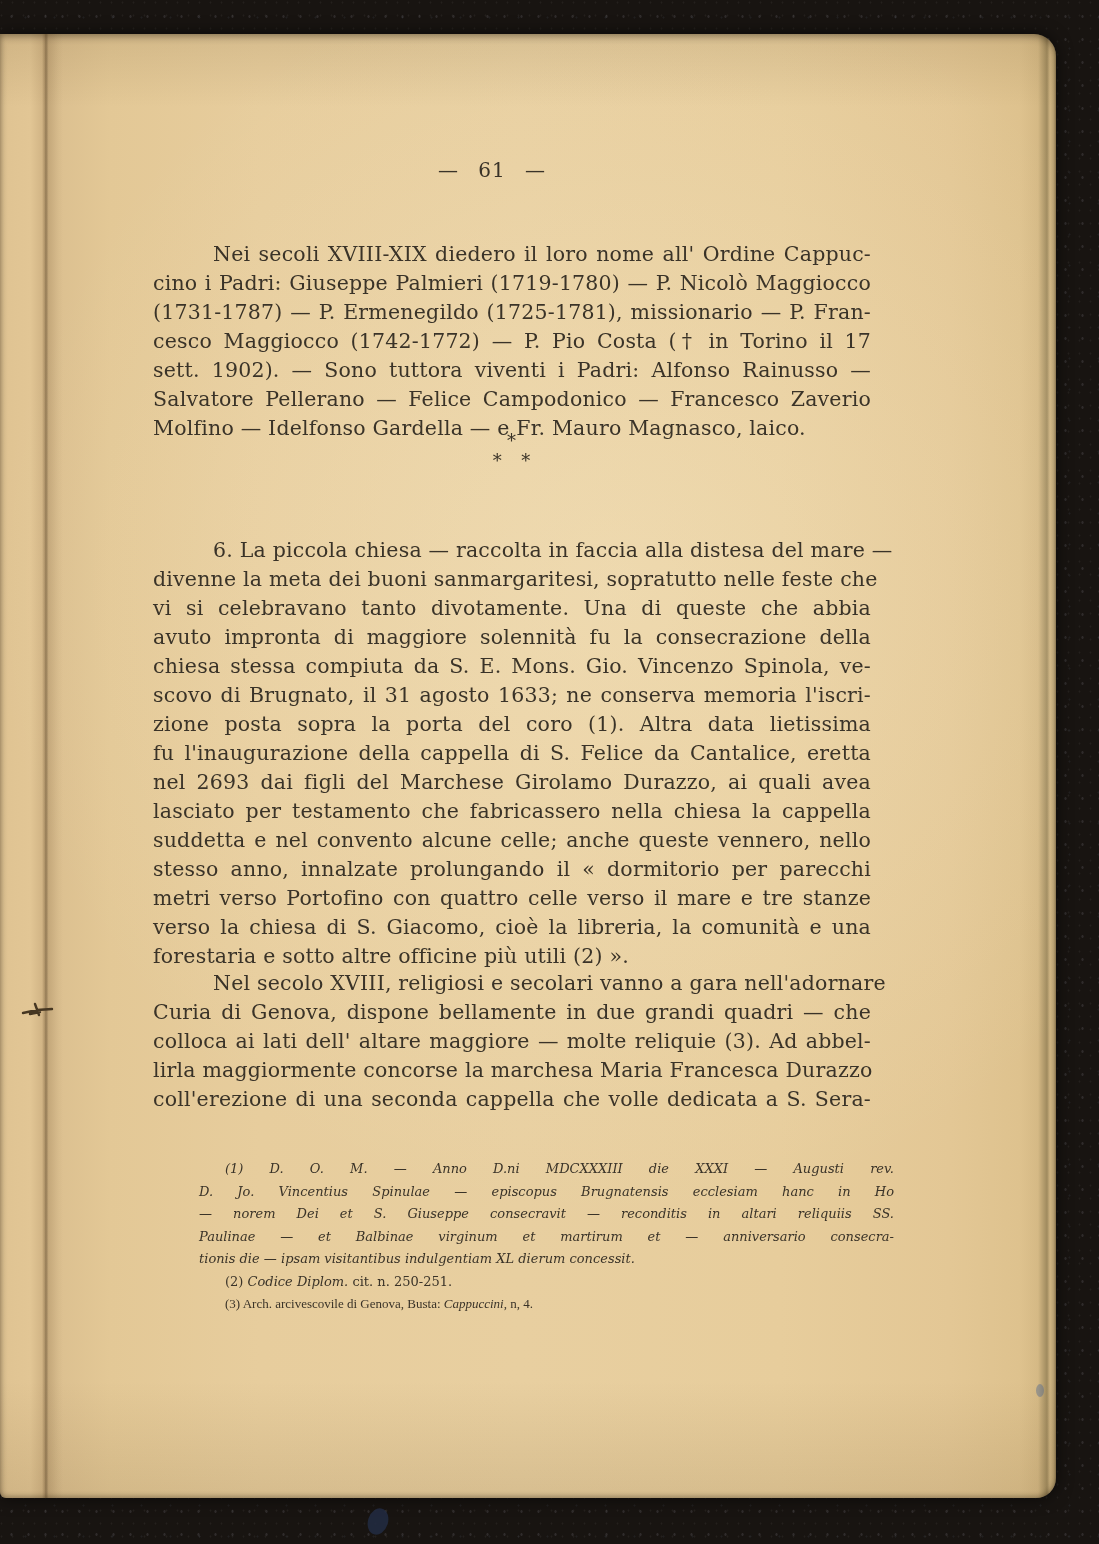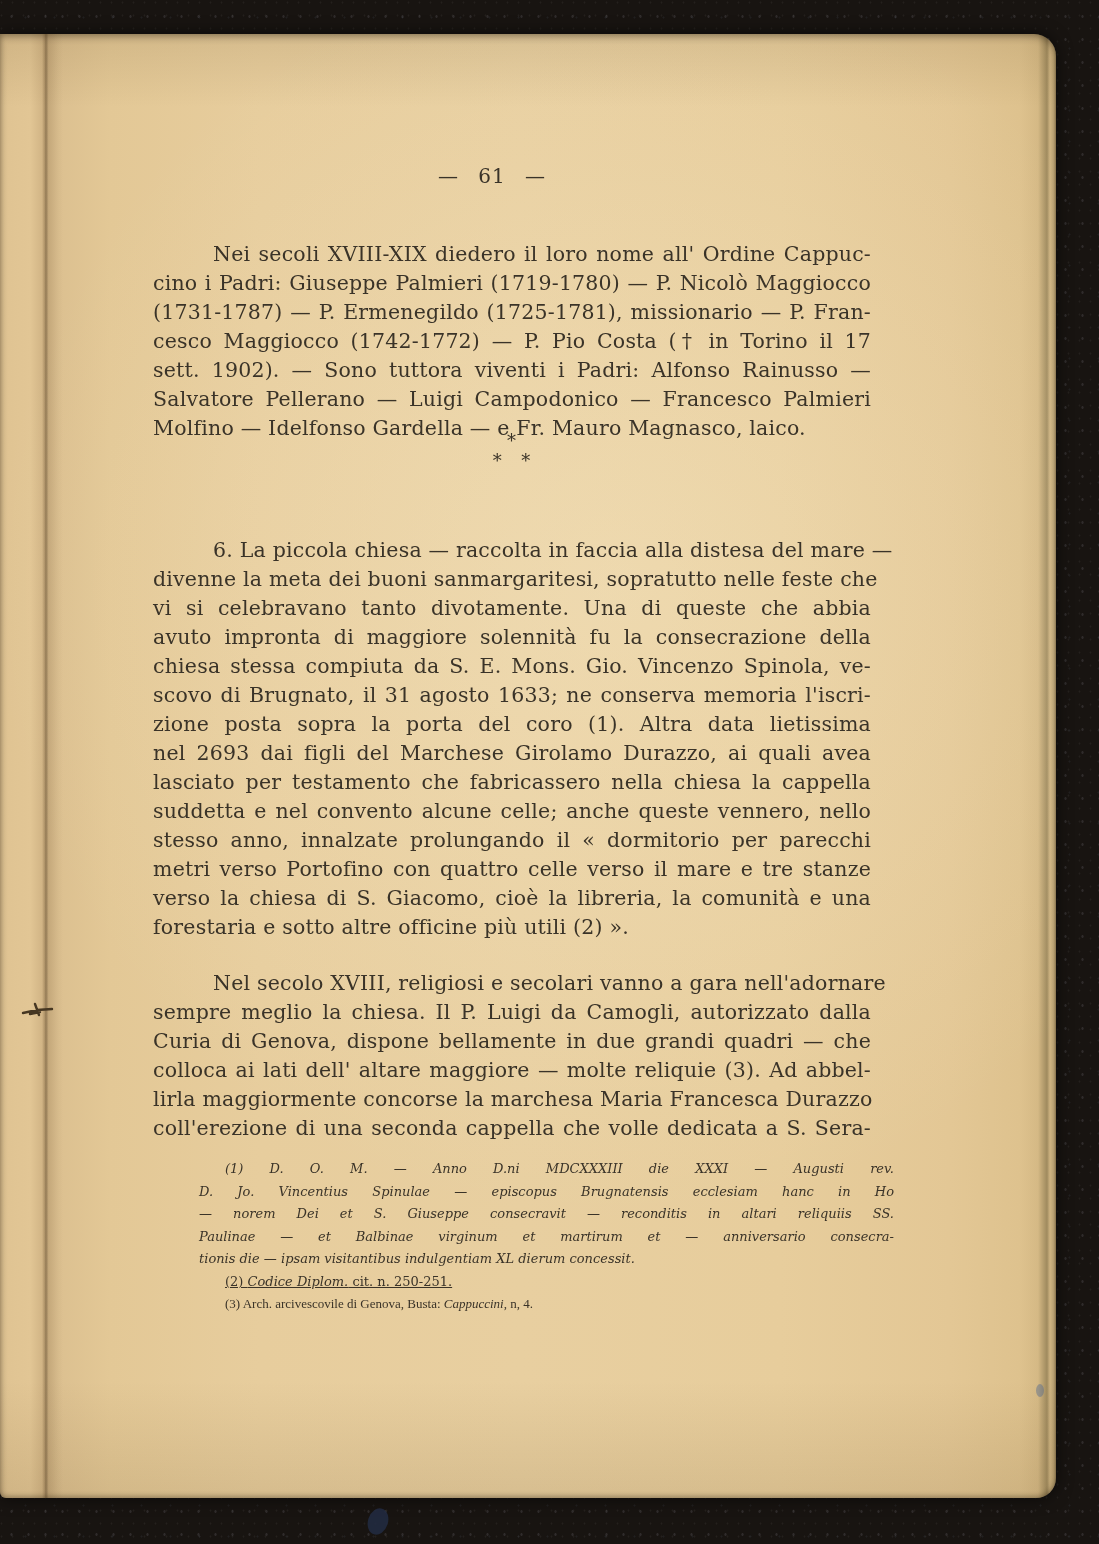--- a/index.html
+++ b/index.html
@@ -35,37 +35,37 @@
   .ink-blot{
     position:absolute;left:368px;top:1508px;width:20px;height:27px;
     background:#222b43;opacity:0.85;border-radius:50%;transform:rotate(18deg);
   }
   .blue-dot{
     position:absolute;left:1036px;top:1384px;width:8px;height:13px;
     background:#53688f;opacity:0.45;border-radius:50%;
   }
   .text-layer{position:absolute;inset:0;color:#3a3328;}
   .page-num{
-    position:absolute;left:153px;top:164px;width:718px;padding-right:40px;box-sizing:border-box;
+    position:absolute;left:153px;top:158px;width:718px;padding-right:40px;box-sizing:border-box;
     text-align:center;font-size:20px;word-spacing:12px;letter-spacing:1px;
   }
   .para{position:absolute;left:153px;width:718px;font-size:20.5px;line-height:29px;letter-spacing:0.2px;}
   #para-1{top:200px;}
   #para-2{top:496px;}
   #para-3{top:929px;}
   .line{text-align:justify;text-align-last:justify;white-space:nowrap;}
   .line.last{text-align-last:left;}
   .para .line:first-child{padding-left:60px;box-sizing:border-box;margin-top:40px;}
   .separator{position:absolute;left:153px;width:718px;text-align:center;font-size:18px;letter-spacing:1px;}
   #sep-top{top:430px;}
   #sep-bottom{top:450px;word-spacing:12px;}
   .footnote{position:absolute;left:199px;width:695px;font-size:13px;line-height:22.6px;}
   #fn-1{top:1158px;font-style:italic;}
   #fn-1 .line:first-child{padding-left:26px;box-sizing:border-box;}
-  #fn-2{top:1271px;padding-left:26px;box-sizing:border-box;text-decoration:underline;}
+  #fn-2{top:1271px;padding-left:26px;box-sizing:border-box;}
   #fn-3{top:1293px;padding-left:26px;box-sizing:border-box;font-family:Liberation Serif, serif;}
   .it{font-style:italic;}
 </style>
 </head>
 <body>
 
 <div class="scan">
 
   <div class="page">
     <div class="crease"></div>
@@ -82,47 +82,47 @@
   <div class="text-layer">
 
     <div class="page-num">— 61 —</div>
 
     <div class="para" id="para-1">
         <div class="line">Nei secoli XVIII-XIX diedero il loro nome all' Ordine Cappuc-</div>
         <div class="line">cino i Padri: Giuseppe Palmieri (1719-1780) — P. Nicolò Maggiocco</div>
         <div class="line">(1731-1787) — P. Ermenegildo (1725-1781), missionario — P. Fran-</div>
         <div class="line">cesco Maggiocco (1742-1772) — P. Pio Costa († in Torino il 17</div>
         <div class="line">sett. 1902). — Sono tuttora viventi i Padri: Alfonso Rainusso —</div>
-        <div class="line">Salvatore Pellerano — Luigi Campodonico — Francesco Palmieri</div>
+        <div class="line">Salvatore Pellerano — Felice Campodonico — Francesco Zaverio</div>
         <div class="line last">Molfino — Idelfonso Gardella — e Fr. Mauro Magnasco, laico.</div>
       </div>
 
     <div class="separator" id="sep-top">*</div>
     <div class="separator" id="sep-bottom">* *</div>
 
     <div class="para" id="para-2">
         <div class="line">6. La piccola chiesa — raccolta in faccia alla distesa del mare —</div>
         <div class="line">divenne la meta dei buoni sanmargaritesi, sopratutto nelle feste che</div>
         <div class="line">vi si celebravano tanto divotamente. Una di queste che abbia</div>
         <div class="line">avuto impronta di maggiore solennità fu la consecrazione della</div>
         <div class="line">chiesa stessa compiuta da S. E. Mons. Gio. Vincenzo Spinola, ve-</div>
         <div class="line">scovo di Brugnato, il 31 agosto 1633; ne conserva memoria l'iscri-</div>
         <div class="line">zione posta sopra la porta del coro (1). Altra data lietissima</div>
+        <div class="line">fu l'inaugurazione della cappella di S. Felice da Cantalice, eretta</div>
         <div class="line">nel 2693 dai figli del Marchese Girolamo Durazzo, ai quali avea</div>
         <div class="line">lasciato per testamento che fabricassero nella chiesa la cappella</div>
         <div class="line">suddetta e nel convento alcune celle; anche queste vennero, nello</div>
         <div class="line">stesso anno, innalzate prolungando il « dormitorio per parecchi</div>
         <div class="line">metri verso Portofino con quattro celle verso il mare e tre stanze</div>
         <div class="line">verso la chiesa di S. Giacomo, cioè la libreria, la comunità e una</div>
         <div class="line last">forestaria e sotto altre officine più utili (2) ».</div>
       </div>
 
     <div class="para" id="para-3">
         <div class="line">Nel secolo XVIII, religiosi e secolari vanno a gara nell'adornare</div>
-        <div class="line">sempre meglio la chiesa. Il P. Luigi da Camogli, autorizzato dalla</div>
         <div class="line">Curia di Genova, dispone bellamente in due grandi quadri — che</div>
         <div class="line">colloca ai lati dell' altare maggiore — molte reliquie (3). Ad abbel-</div>
         <div class="line">lirla maggiormente concorse la marchesa Maria Francesca Durazzo</div>
         <div class="line">coll'erezione di una seconda cappella che volle dedicata a S. Sera-</div>
       </div>
 
     <div class="footnote" id="fn-1">
         <div class="line">(1) D. O. M. — Anno D.ni MDCXXXIII die XXXI — Augusti rev.</div>
         <div class="line">D. Jo. Vincentius Spinulae — episcopus Brugnatensis ecclesiam hanc in Ho</div>
         <div class="line">— norem Dei et S. Giuseppe consecravit — reconditis in altari reliquiis SS.</div>

